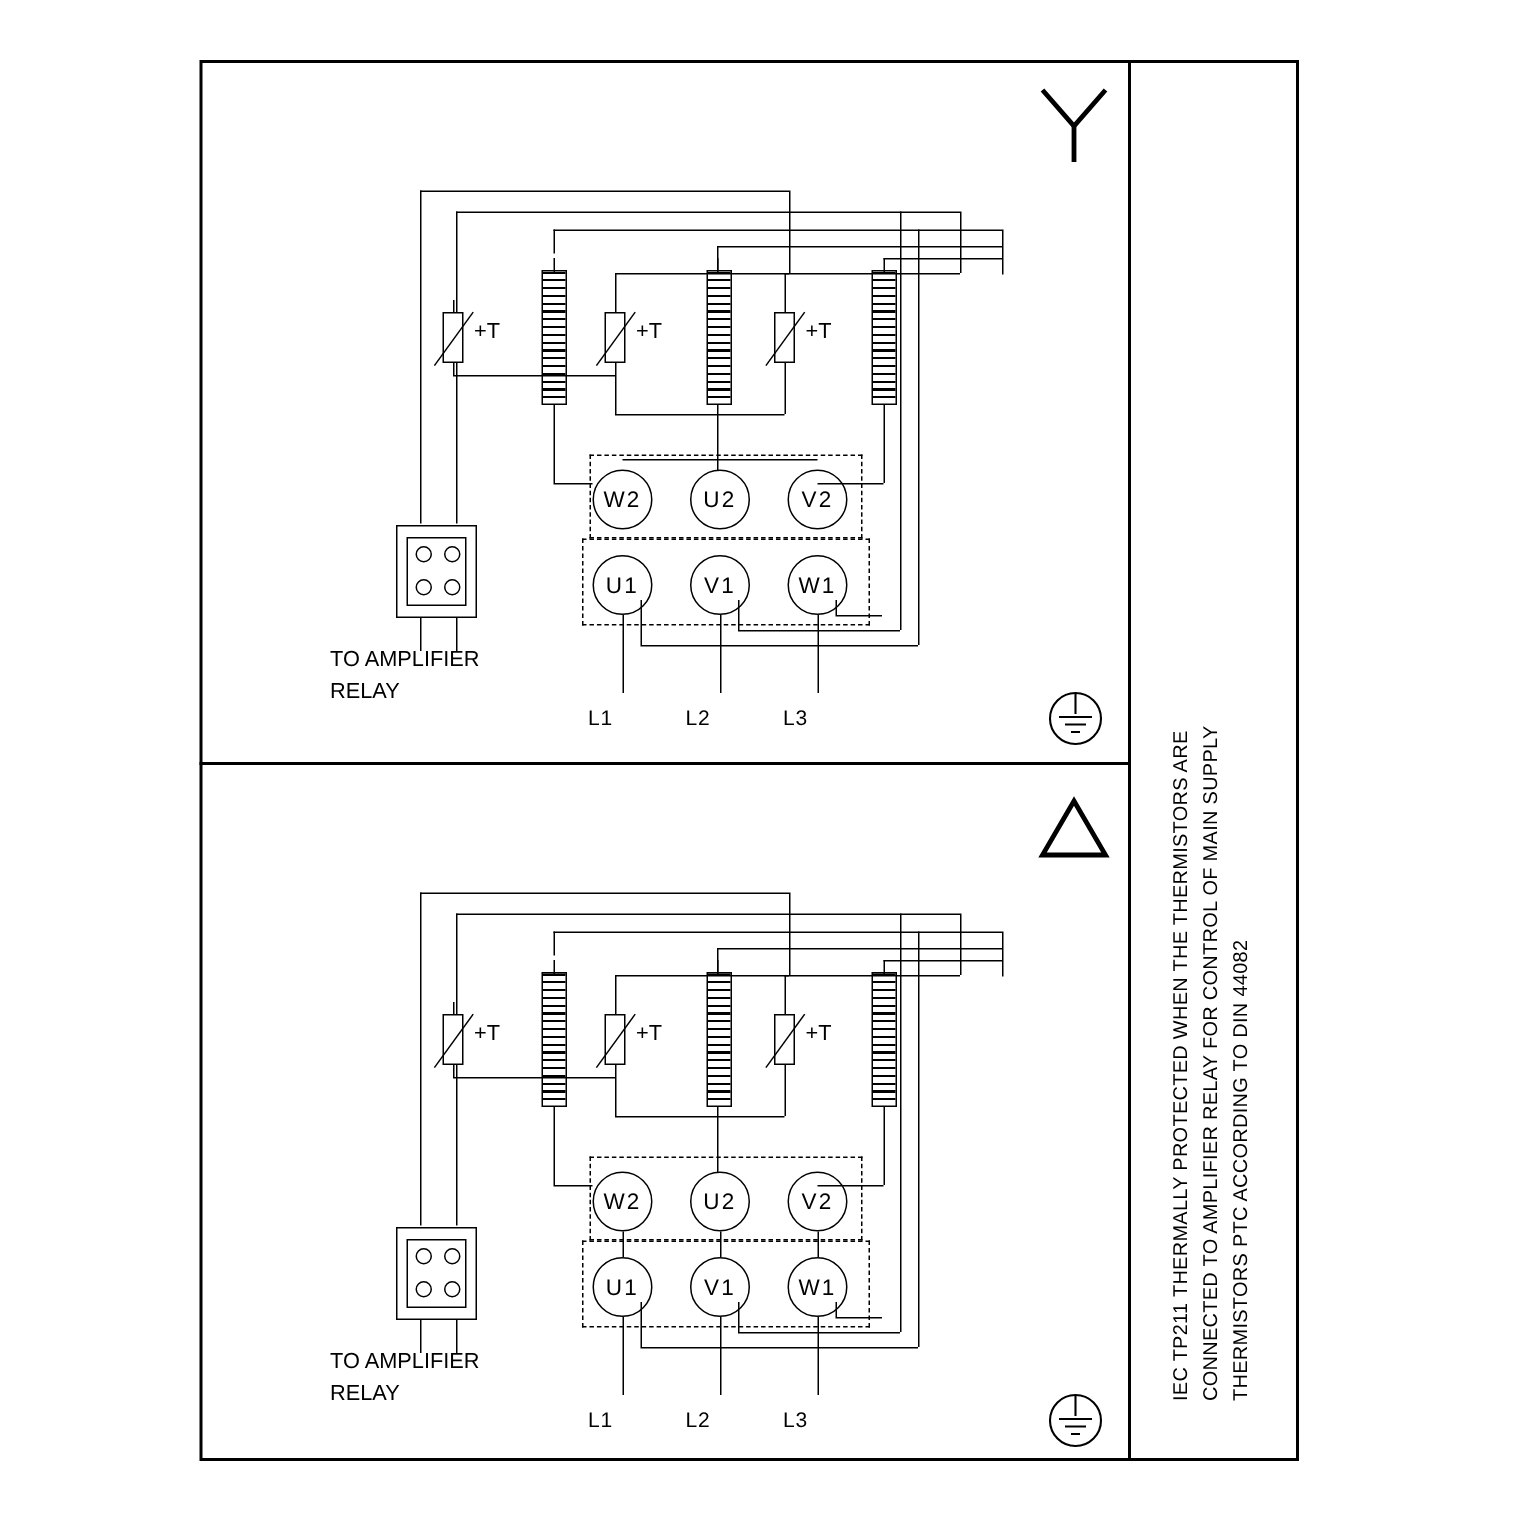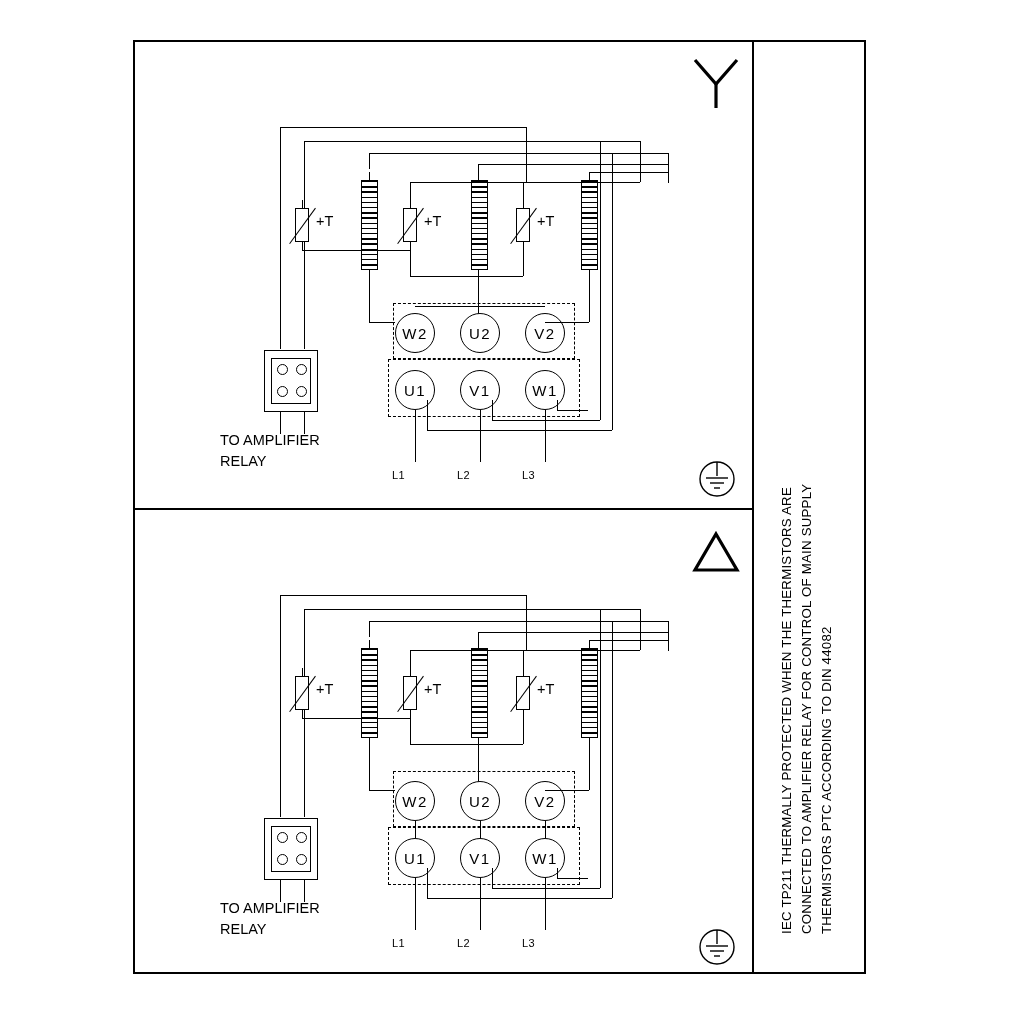--- a/index.html
+++ b/index.html
@@ -149,21 +149,21 @@
     box-sizing: border-box;
     background: #fff;
   }
   
   .lbl {
     position: absolute;
     font-size: 14.5px;
     white-space: nowrap;
     line-height: 1.45;
   }
-  .lbl.phase { font-size: 11px; letter-spacing: 0.5px; }
+  .lbl.phase { font-size: 14px; letter-spacing: 0.5px; }
   
   .sym-wye {
     position: absolute;
   }
   .sym-delta {
     position: absolute;
   }
   .sym-earth {
     position: absolute;
   }

